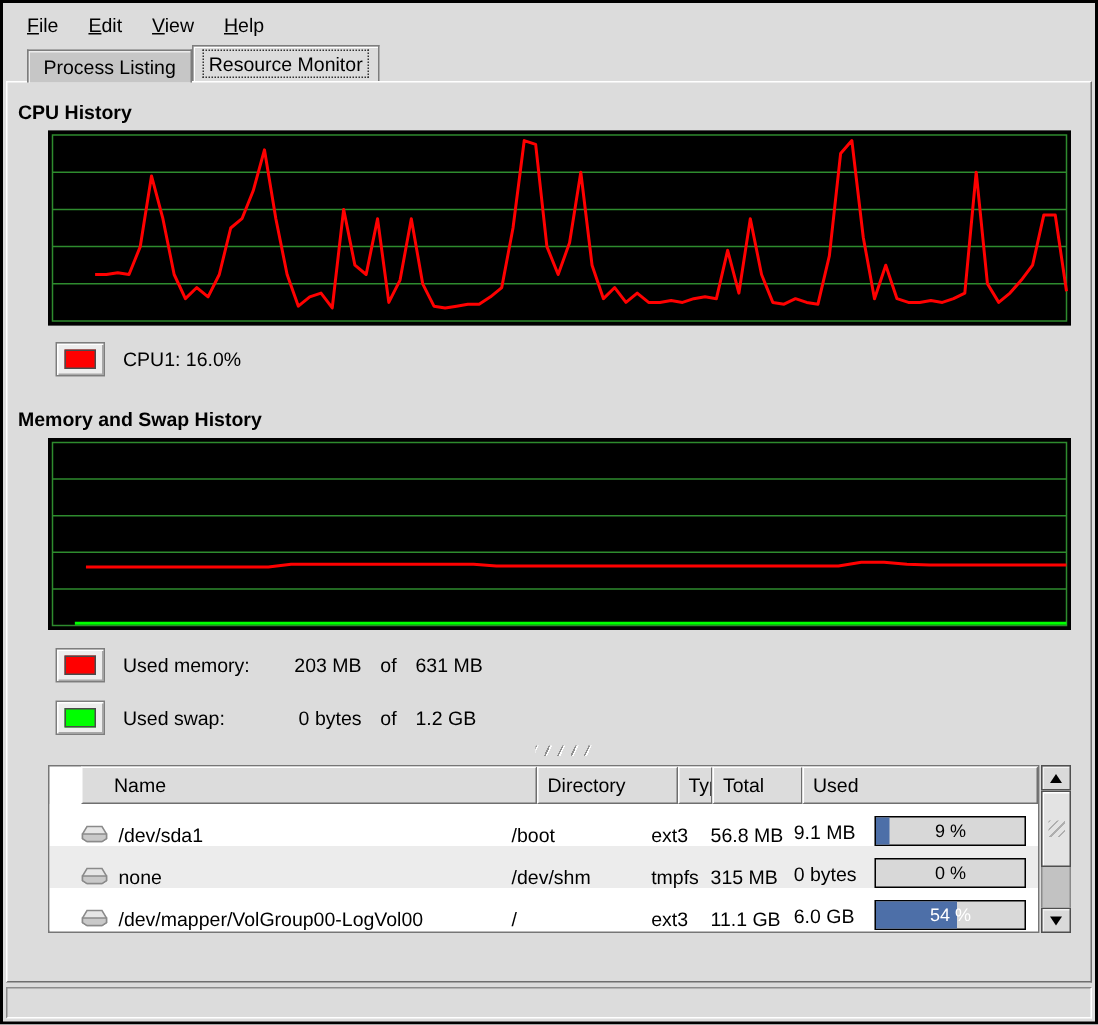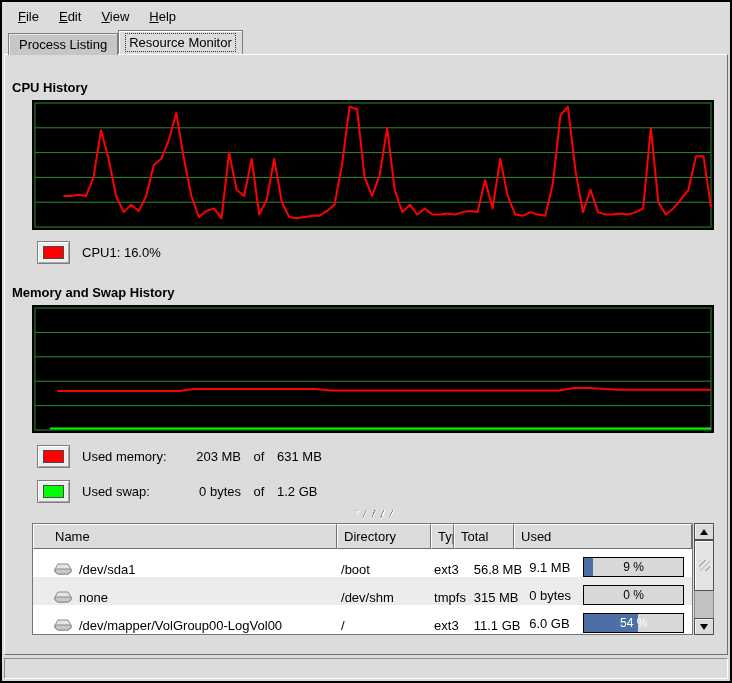--- a/index.html
+++ b/index.html
@@ -7,50 +7,50 @@
   body { font-family:"Liberation Sans", sans-serif; font-size:13px; color:#000; background:#dcdcdc; }
 
   .window { width:732px; height:683px; border:2px solid #000; background:#dcdcdc; display:flex; flex-direction:column; }
 
   
   .menubar { height:28px; display:flex; align-items:center; padding-left:6px; flex:0 0 auto; }
   .menu-item { padding:4px 10px; }
   .menu-item .mn { text-decoration:underline; }
 
   
-  .tabbar { height:24px; display:flex; align-items:flex-end; padding-left:6px; flex:0 0 auto; position:relative; z-index:2; }
+  .tabbar { height:24px; display:flex; align-items:flex-end; padding-left:16px; flex:0 0 auto; position:relative; z-index:2; }
   .tab { height:22px; padding:2px 7px 2px; background:#c6c6c6; border:1px solid #7d7d7d; border-bottom:none; box-shadow:inset 1px 1px 0 #ececec; display:flex; align-items:center; position:relative; top:1px; }
   .tab.active { background:#dcdcdc; box-shadow:inset 1px 1px 0 #fff; top:0; height:24px; z-index:3; }
   .tab.active .tab-label { outline:1px dotted #333; padding:1px 3px; }
   .tab .tab-label { padding:1px 3px; white-space:nowrap; }
 
   
   .page { flex:1 1 auto; margin:0 2px; border:1px solid; border-color:#fff #6f6f6f #6f6f6f #fff; background:#dcdcdc; overflow:hidden; position:relative; z-index:1; }
-  .section-title { font-weight:bold; margin:25px 0 5px 7px; }
+  .section-title { font-weight:bold; margin:12px 0 5px 7px; }
   .section-title.mem { margin-top:21px; }
   .section-title.dev { margin-top:9px; }
 
   .chart { margin:0 13px 0 27px; height:130px; background:#000; }
   .chart.mem { height:128px; }
   .chart svg { display:block; width:100%; height:100%; }
 
   .legend-row { display:flex; align-items:center; margin:10px 0 16px 32px; height:24px; }
   .legend-row .legend-label { margin-left:12px; }
   .swatch-frame { width:33px; height:23px; background:#ededed; border:1px solid #7d7d7d; box-shadow:inset 1px 1px 0 #fff, inset -1px -1px 0 #a8a8a8; display:flex; align-items:center; justify-content:center; flex:0 0 auto; }
   .swatch { width:21px; height:13px; border:1px solid #4a4a4a; }
   .mem-grid { display:grid; grid-template-columns:45px 97px 62px 36px auto; align-items:center; margin:12px 0 0 32px; height:23px; }
   .mem-grid .val { text-align:right; }
   .mem-grid .of { text-align:center; }
 
   .paned-grip { width:40px; height:7px; margin:7px 0 0 352px; background:repeating-linear-gradient(115deg,#909090 0px,#909090 1px,#fdfdfd 1px,#fdfdfd 2px,rgba(0,0,0,0) 2px,rgba(0,0,0,0) 8px); }
 
   
   .devices-area { display:flex; margin:6px 13px 0 27px; height:112px; }
   .tree { flex:1 1 auto; border:1px solid #767676; background:#fff; display:flex; flex-direction:column; overflow:hidden; }
-  .tree-header { display:flex; height:25px; flex:0 0 auto; }
+  .tree-header { display:flex; height:25px; flex:0 0 auto;padding-left:21px; }
   .hcell { border:1px solid; border-color:#fff #6f6f6f #6f6f6f #fff; background:#dcdcdc; padding:0 6px; display:flex; align-items:center; overflow:hidden; white-space:nowrap; }
   .tree-body { flex:1 1 auto; }
   .trow { display:flex; height:28px; align-items:flex-end; white-space:nowrap; }
   .c-name { width:304px; display:flex; align-items:center; padding-left:21px; gap:7px; overflow:hidden; }
   .c-dir  { width:94px; padding-left:7px; }
   .c-type { width:46px; padding-left:7px; }
   .c-total{ width:52px; padding-left:1px; }
   .c-used { flex:1; display:flex; align-items:center; padding-left:5px; }
   .used-text { width:54px; }
   .pbar { margin-left:auto; margin-right:8px; width:101px; height:20px; border:1px solid #000; background:#d8d8d8; position:relative; flex:0 0 auto; }

